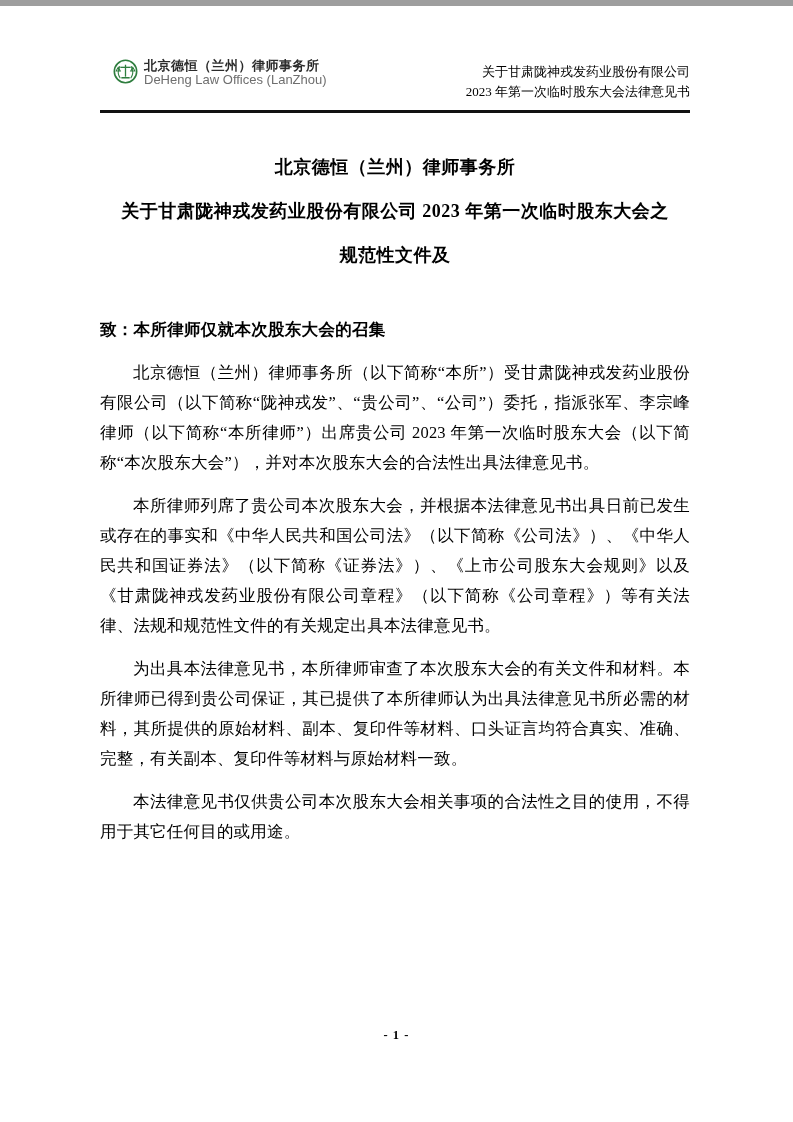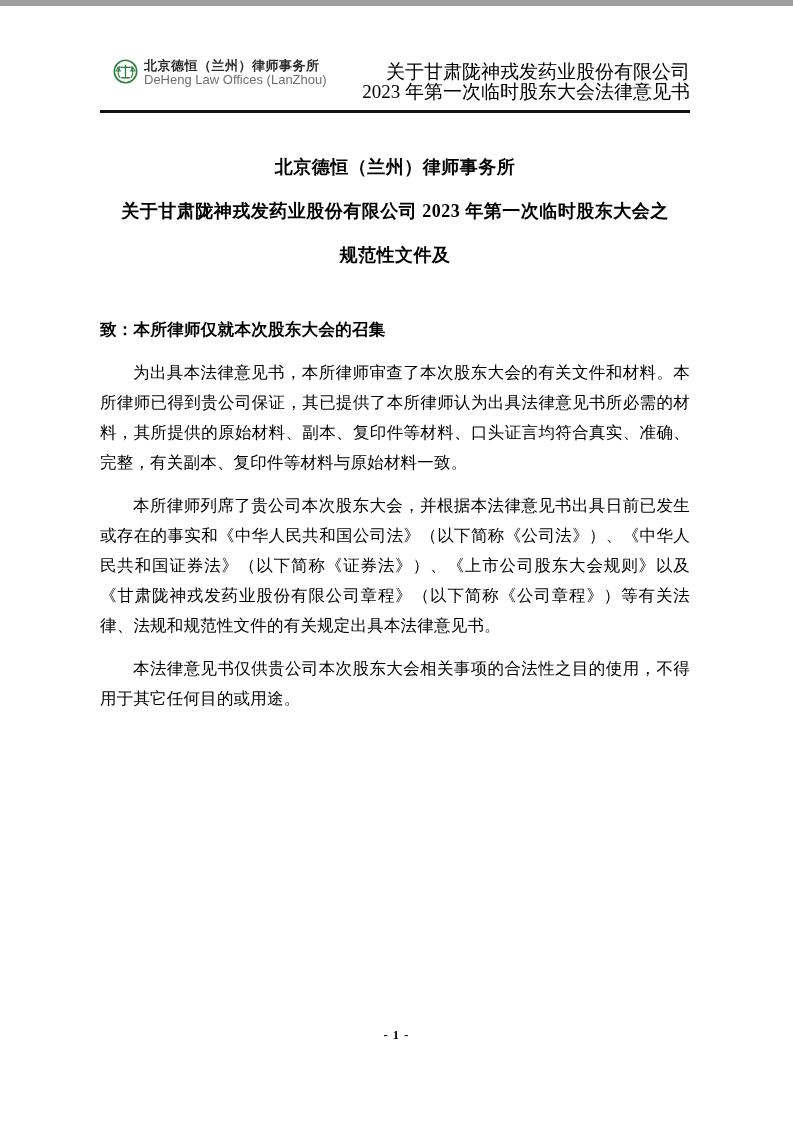--- a/index.html
+++ b/index.html
@@ -52,21 +52,21 @@
     line-height: 15px;
   }
   .firm-en {
     font-family: "Liberation Sans", "DejaVu Sans", sans-serif;
     font-size: 13px;
     color: #6e6e6e;
     line-height: 13px;
   }
   .doc-ref {
     text-align: right;
-    font-size: 19px;
+    font-size: 13px;
     line-height: 20px;
     color: #000;
     margin-top: 4px;
   }
   .rule {
     margin-top: 8px;
     height: 3px;
     background: #111;
   }
 
@@ -140,19 +140,20 @@
     <div class="rule"></div>
 
     <div class="doc-title">
       <div>北京德恒（兰州）律师事务所</div>
       <div>关于甘肃陇神戎发药业股份有限公司 2023 年第一次临时股东大会之</div>
       <div>规范性文件及</div>
     </div>
 
     <div class="salutation">致：本所律师仅就本次股东大会的召集</div>
 
+    <p class="body-para">北京德恒（兰州）律师事务所（以下简称“本所”）受甘肃陇神戎发药业股份有限公司（以下简称“陇神戎发”、“贵公司”、“公司”）委托，指派张军、李宗峰律师（以下简称“本所律师”）出席贵公司 2023 年第一次临时股东大会（以下简称“本次股东大会”），并对本次股东大会的合法性出具法律意见书。</p>
+    <p class="body-para">本所律师列席了贵公司本次股东大会，并根据本法律意见书出具日前已发生或存在的事实和《中华人民共和国公司法》（以下简称《公司法》）、《中华人民共和国证券法》（以下简称《证券法》）、《上市公司股东大会规则》以及《甘肃陇神戎发药业股份有限公司章程》（以下简称《公司章程》）等有关法律、法规和规范性文件的有关规定出具本法律意见书。</p>
     <p class="body-para">为出具本法律意见书，本所律师审查了本次股东大会的有关文件和材料。本所律师已得到贵公司保证，其已提供了本所律师认为出具法律意见书所必需的材料，其所提供的原始材料、副本、复印件等材料、口头证言均符合真实、准确、完整，有关副本、复印件等材料与原始材料一致。</p>
-    <p class="body-para">本所律师列席了贵公司本次股东大会，并根据本法律意见书出具日前已发生或存在的事实和《中华人民共和国公司法》（以下简称《公司法》）、《中华人民共和国证券法》（以下简称《证券法》）、《上市公司股东大会规则》以及《甘肃陇神戎发药业股份有限公司章程》（以下简称《公司章程》）等有关法律、法规和规范性文件的有关规定出具本法律意见书。</p>
     <p class="body-para">本法律意见书仅供贵公司本次股东大会相关事项的合法性之目的使用，不得用于其它任何目的或用途。</p>
   </div>
 
   <div class="page-footer">- 1 -</div>
 </div>
 
 </body></html>

